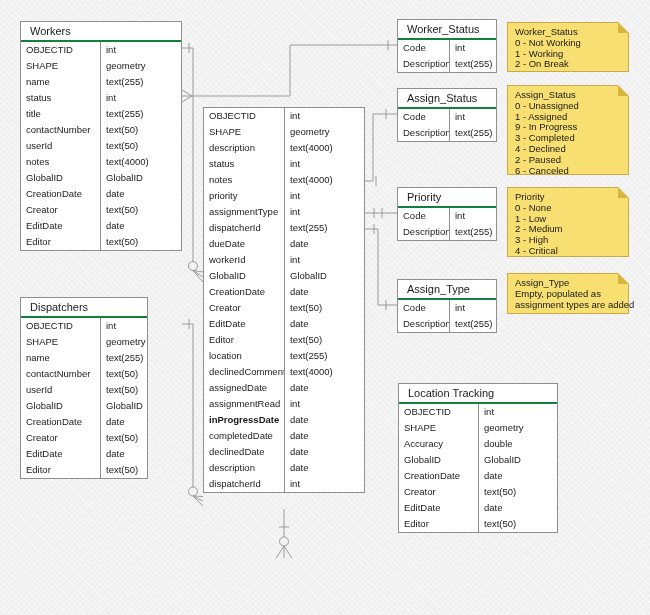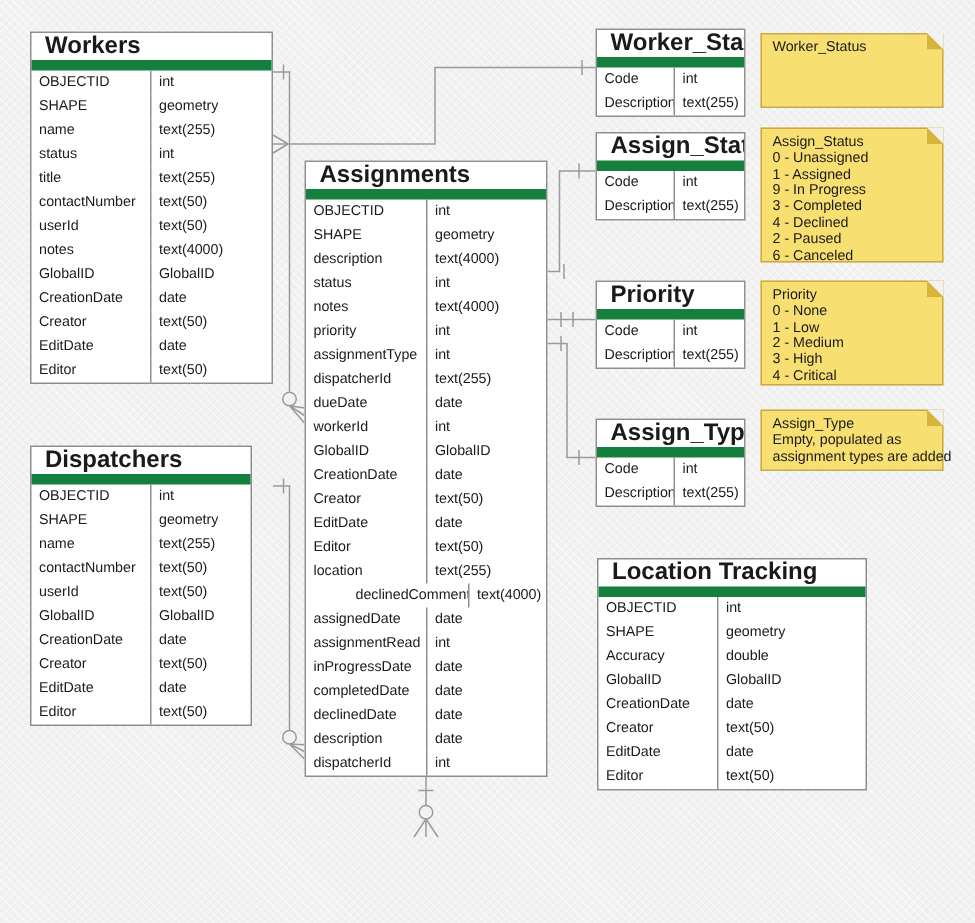--- a/index.html
+++ b/index.html
@@ -13,22 +13,22 @@
     color:#1a1a1a;
   }
   #canvas{position:absolute;inset:0;}
   svg.wires{position:absolute;left:0;top:0;pointer-events:none;}
 
   .table{
     position:absolute;background:#ffffff;border:1px solid #8f8f8f;
     box-sizing:border-box;
   }
   .t-title{
-    height:18px;line-height:18px;border-bottom:7px solid #15803d;
-    font-size:16px;padding-left:9px;white-space:nowrap;overflow:hidden;font-weight:bold;
+    height:18px;line-height:18px;border-bottom:2px solid #15803d;
+    font-size:11px;padding-left:9px;white-space:nowrap;overflow:hidden;
   }
   .t-row{
     display:flex;height:16px;line-height:16px;font-size:9.5px;white-space:nowrap;
   }
   .t-row .t-name{
     box-sizing:border-box;border-right:1px solid #8f8f8f;
     padding-left:5px;overflow:hidden;flex:none;
   }
   .t-row .t-type{padding-left:5px;overflow:hidden;}
   .t-row.t-empty{height:14px;}
@@ -150,21 +150,21 @@
           <span class="t-name" style="width: 80px;">EditDate</span>
           <span class="t-type">date</span>
         </div>
         <div class="t-row">
           <span class="t-name" style="width: 80px;">Editor</span>
           <span class="t-type">text(50)</span>
         </div>
       </div>
   </div>
 
-  <div class="table" style="left:20px;top:297px;width:148px">
+  <div class="table" style="left:20px;top:297px;width:128px">
     <div class="t-title">Dispatchers</div>
     <div>
         <div class="t-row">
           <span class="t-name" style="width: 80px;">OBJECTID</span>
           <span class="t-type">int</span>
         </div>
         <div class="t-row">
           <span class="t-name" style="width: 80px;">SHAPE</span>
           <span class="t-type">geometry</span>
         </div>
@@ -197,21 +197,20 @@
           <span class="t-type">date</span>
         </div>
         <div class="t-row">
           <span class="t-name" style="width: 80px;">Editor</span>
           <span class="t-type">text(50)</span>
         </div>
       </div>
   </div>
 
   <div class="table" style="left:203px;top:107px;width:162px">
-    <div class="t-title">Assignments</div>
     <div>
         <div class="t-row">
           <span class="t-name" style="width: 81px;">OBJECTID</span>
           <span class="t-type">int</span>
         </div>
         <div class="t-row">
           <span class="t-name" style="width: 81px;">SHAPE</span>
           <span class="t-type">geometry</span>
         </div>
         <div class="t-row">
@@ -264,33 +263,33 @@
         </div>
         <div class="t-row">
           <span class="t-name" style="width: 81px;">Editor</span>
           <span class="t-type">text(50)</span>
         </div>
         <div class="t-row">
           <span class="t-name" style="width: 81px;">location</span>
           <span class="t-type">text(255)</span>
         </div>
         <div class="t-row">
-          <span class="t-name" style="width: 81px; margin-left: 28px;">declinedComment</span>
+          <span class="t-name" style="width: 81px;">declinedComment</span>
           <span class="t-type">text(4000)</span>
         </div>
         <div class="t-row">
           <span class="t-name" style="width: 81px;">assignedDate</span>
           <span class="t-type">date</span>
         </div>
         <div class="t-row">
           <span class="t-name" style="width: 81px;">assignmentRead</span>
           <span class="t-type">int</span>
         </div>
         <div class="t-row">
-          <span class="t-name" style="width: 81px;">inProgressDate</span>
+          <span class="t-name" style="width: 81px; font-weight: bold;">inProgressDate</span>
           <span class="t-type">date</span>
         </div>
         <div class="t-row">
           <span class="t-name" style="width: 81px;">completedDate</span>
           <span class="t-type">date</span>
         </div>
         <div class="t-row">
           <span class="t-name" style="width: 81px;">declinedDate</span>
           <span class="t-type">date</span>
         </div>
@@ -354,21 +353,21 @@
           <span class="t-name" style="width: 52px;">Code</span>
           <span class="t-type">int</span>
         </div>
         <div class="t-row">
           <span class="t-name" style="width: 52px;">Description</span>
           <span class="t-type">text(255)</span>
         </div>
       </div>
   </div>
 
-  <div class="table" style="left:398px;top:372px;width:180px">
+  <div class="table" style="left:398px;top:383px;width:160px">
     <div class="t-title">Location Tracking</div>
     <div>
         <div class="t-row">
           <span class="t-name" style="width: 80px;">OBJECTID</span>
           <span class="t-type">int</span>
         </div>
         <div class="t-row">
           <span class="t-name" style="width: 80px;">SHAPE</span>
           <span class="t-type">geometry</span>
         </div>
@@ -396,20 +395,25 @@
           <span class="t-name" style="width: 80px;">Editor</span>
           <span class="t-type">text(50)</span>
         </div>
       </div>
   </div>
 
 
   <div class="note" style="left:507px;top:22px;width:122px;height:50px">
     <span class="fold"></span>
     <div class="note-title">Worker_Status</div>
+    <div>
+        <div class="note-line">0 - Not Working</div>
+        <div class="note-line">1 - Working</div>
+        <div class="note-line">2 - On Break</div>
+      </div>
   </div>
 
   <div class="note" style="left:507px;top:85px;width:122px;height:90px">
     <span class="fold"></span>
     <div class="note-title">Assign_Status</div>
     <div>
         <div class="note-line">0 - Unassigned</div>
         <div class="note-line">1 - Assigned</div>
         <div class="note-line">9 - In Progress</div>
         <div class="note-line">3 - Completed</div>

